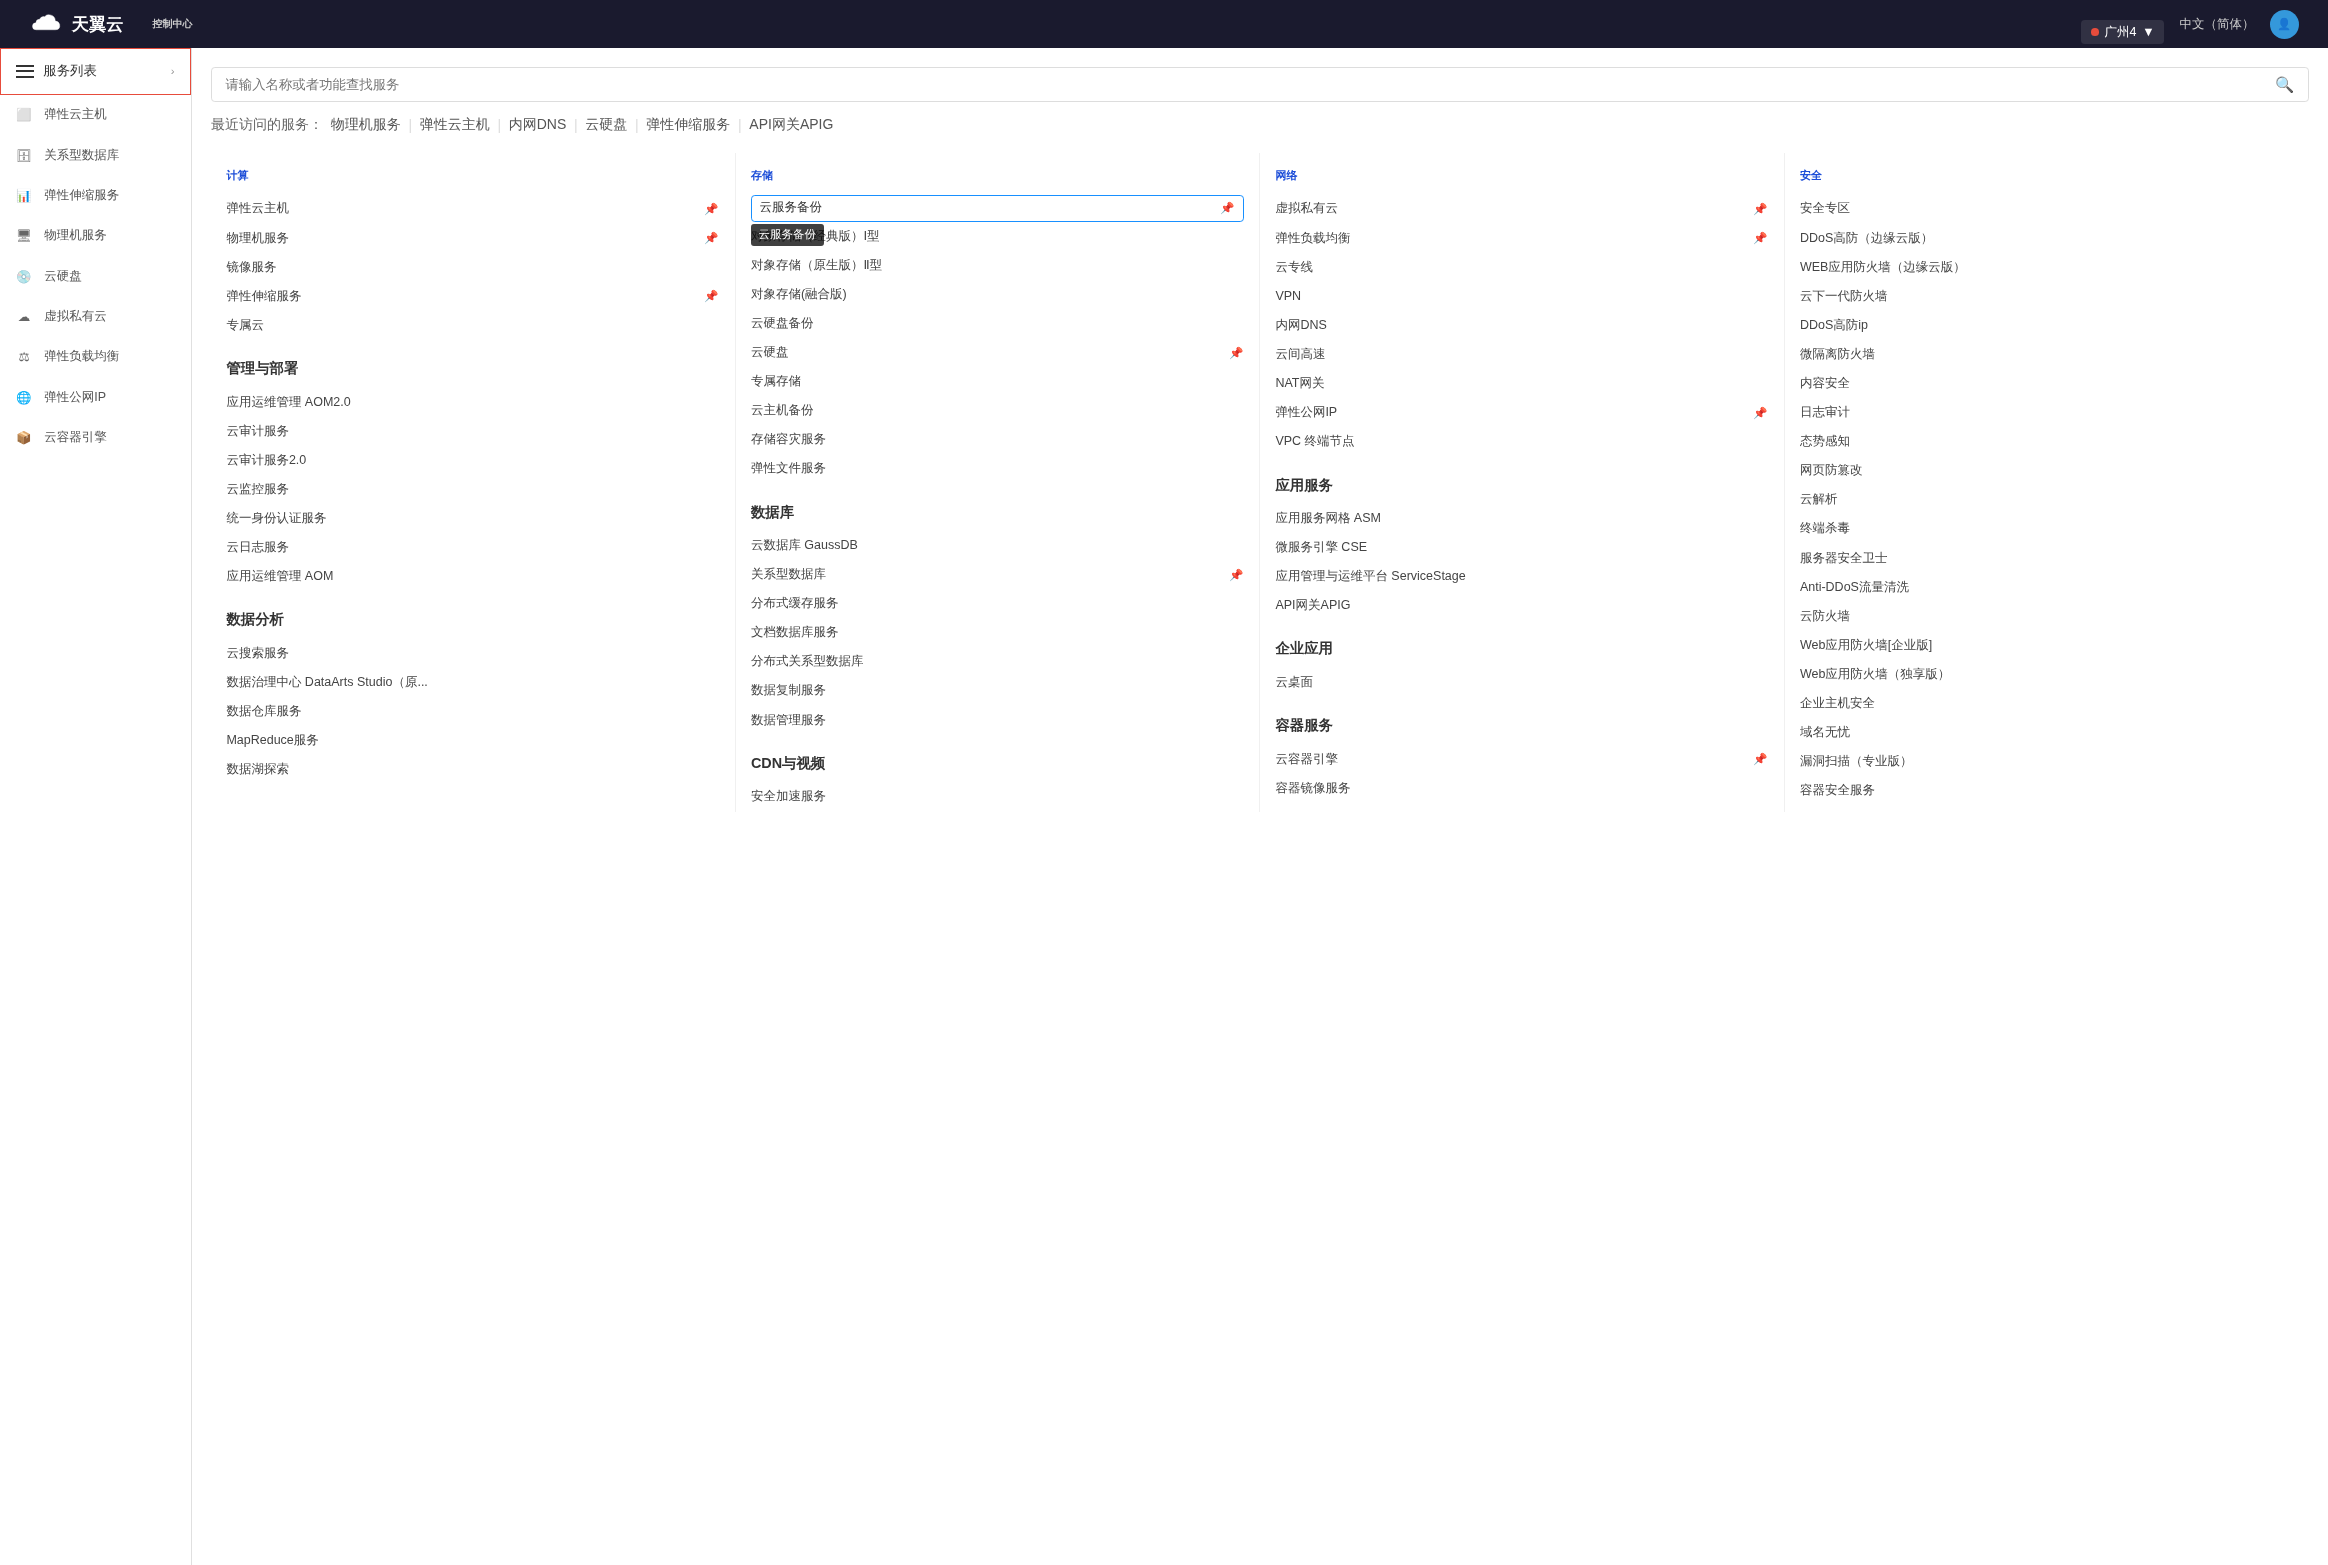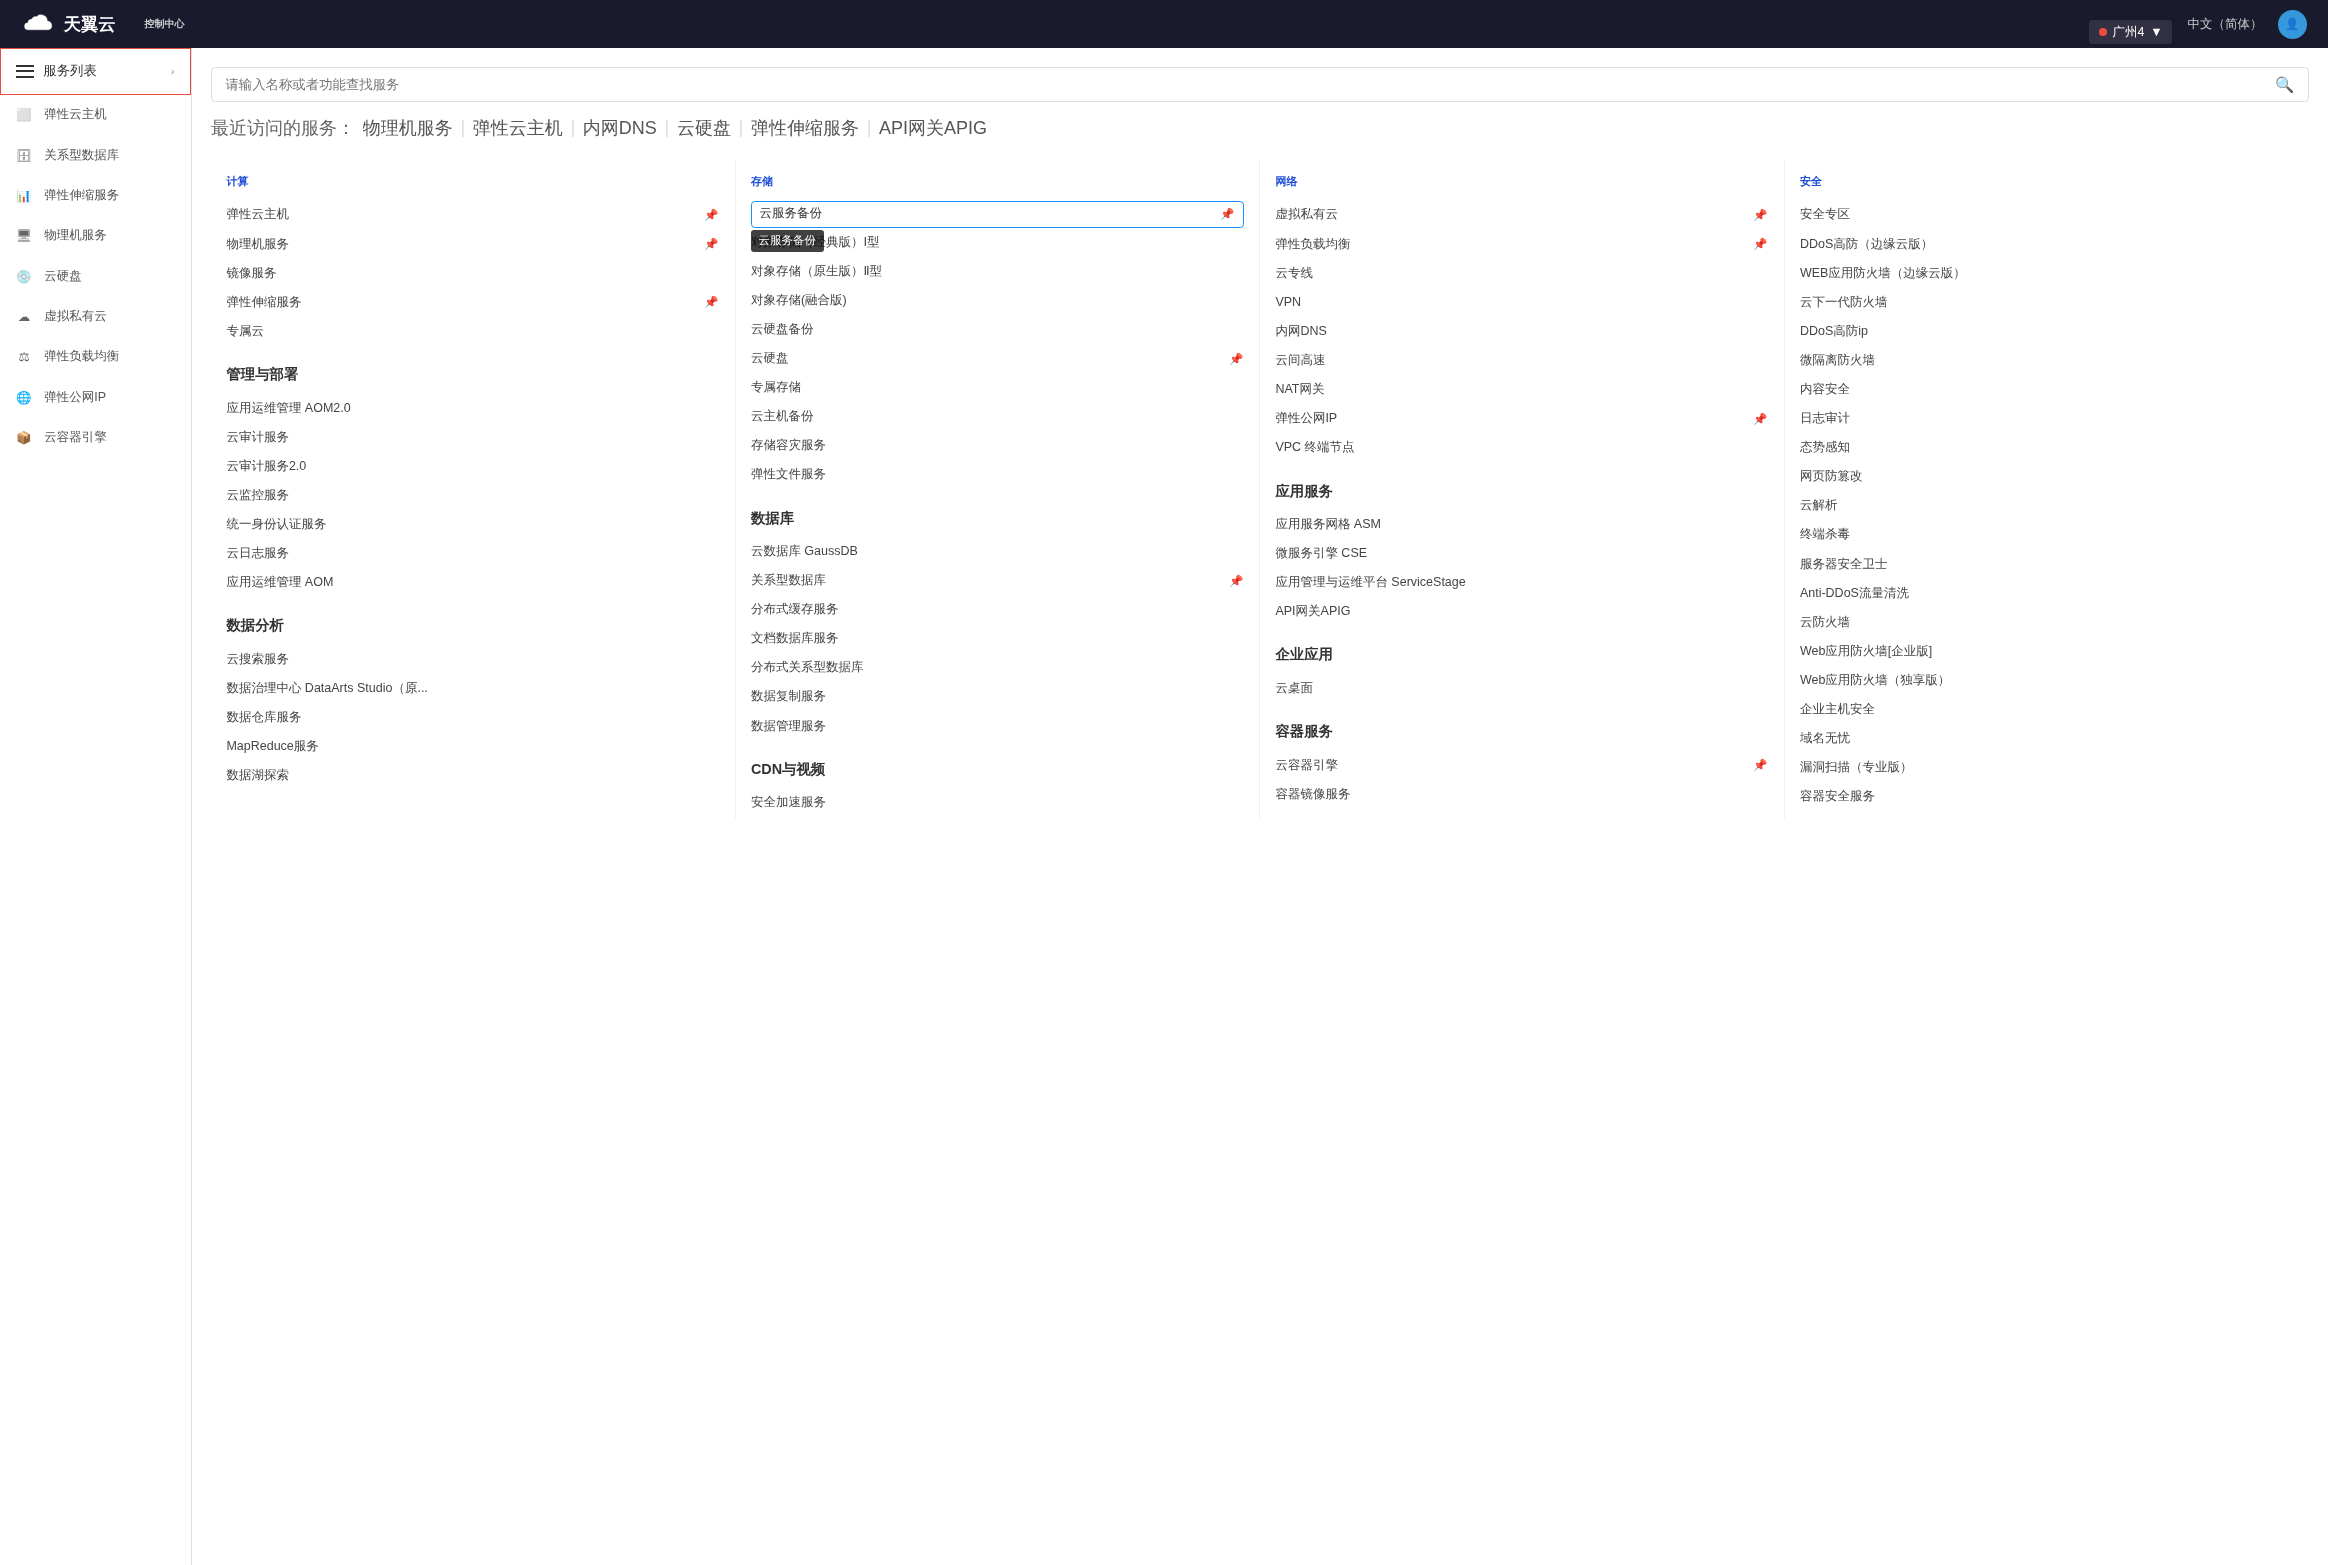--- a/index.html
+++ b/index.html
@@ -4,21 +4,21 @@
   <style>
     * { box-sizing: border-box; margin: 0; padding: 0; }
     body { font-family: 'Microsoft YaHei', Arial, sans-serif; font-size: 13.4px; background: #f0f2f5; color: #333; }
 
     
     .header {
       display: flex;
       align-items: center;
       background: #1a1a2e;
       height: 48px;
-      padding: 0 21px;
+      padding: 0 29px;
       position: fixed;
       top: 0; left: 0; right: 0;
       z-index: 1000;
     }
     .header-logo {
       display: flex;
       align-items: center;
       color: white;
       font-size: 17.3px;
       font-weight: bold;
@@ -151,21 +151,21 @@
       color: #999;
     }
     .search-icon { color: #666; cursor: pointer; font-size: 15.4px; }
 
     
     .recent-services {
       display: flex;
       align-items: center;
       gap: 7.7px;
       margin-bottom: 19px;
-      font-size: 18px;
+      font-size: 14px;
       color: #555;
       flex-wrap: wrap;
     }
     .recent-label { color: #666; }
     .recent-item {
       color: #555;
       cursor: pointer;
     }
     .recent-sep { color: #ddd; }
 

